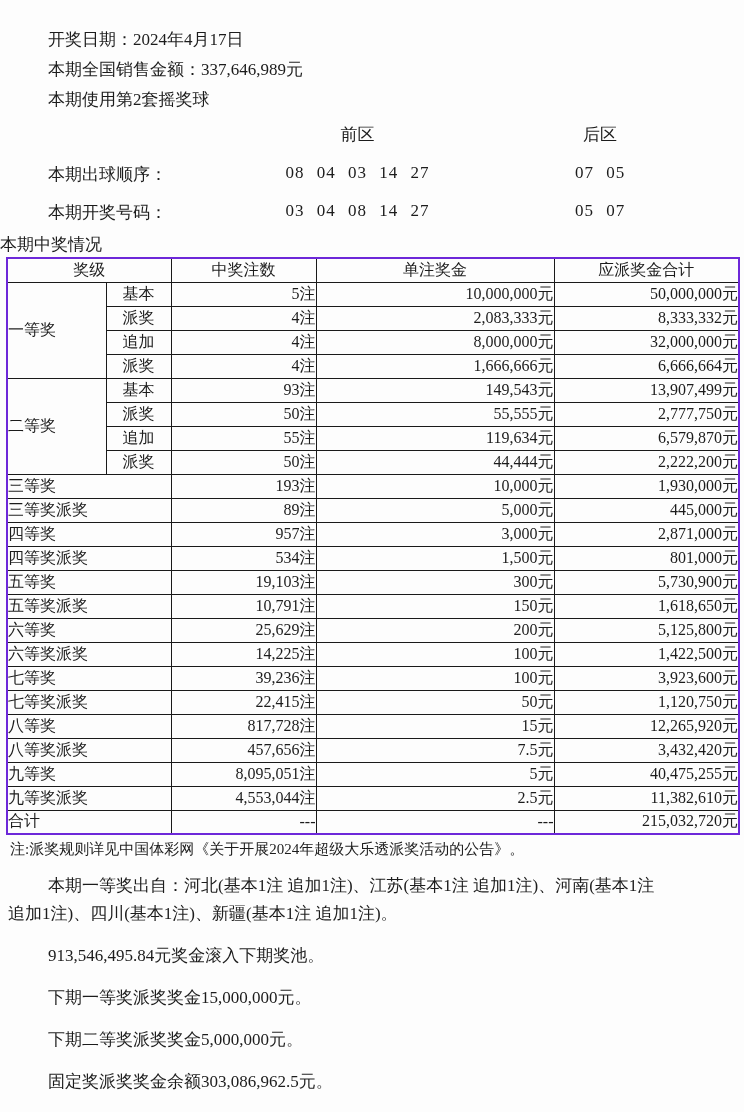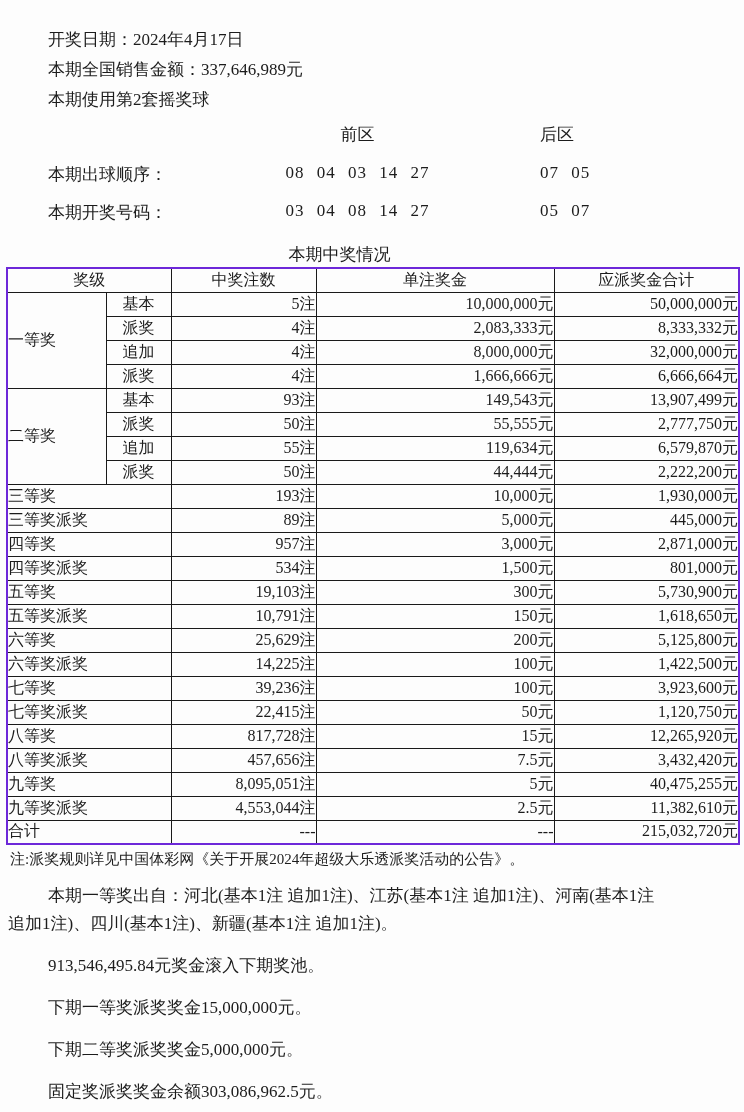--- a/index.html
+++ b/index.html
@@ -14,26 +14,26 @@
   .page { position: relative; width: 679px; height: 1112px; padding-top: 25px; }
 
   
   .top-block { margin-left: 48px; font-size: 17px; line-height: 30px; }
 
   
   .zone-row, .draw-row { position: relative; height: 38px; font-size: 17px; }
   .zone-row { height: 34px; margin-top: 6px; }
   .draw-label { position: absolute; left: 48px; top: 8px; }
   .front-box { position: absolute; left: 250px; width: 215px; text-align: center; top: 8px; }
-  .back-box  { position: absolute; left: 540px; width: 160px; top: 8px; }
+  .back-box  { position: absolute; left: 520px; width: 160px; text-align: center; top: 8px; }
   .zone-row .front-box, .zone-row .back-box { top: 2px; }
   .nums { word-spacing: 7px; letter-spacing: 1px; }
 
   
-  .table-title { text-align: center; font-size: 17px; margin-top: 12px; }
+  .table-title { font-size: 17px; margin-top: 2px; }
   table.prize {
     margin: 1px 0 0 6px;
     width: 732px;
     border-collapse: collapse;
     font-size: 16px;
     table-layout: fixed;
   }
   table.prize th, table.prize td {
     border: 1px solid #1a1a1a;
     height: 24px;

